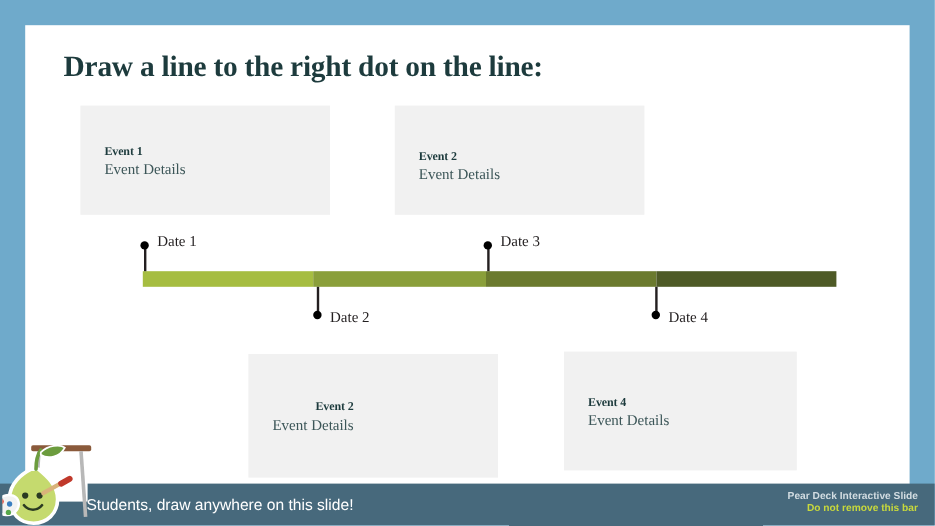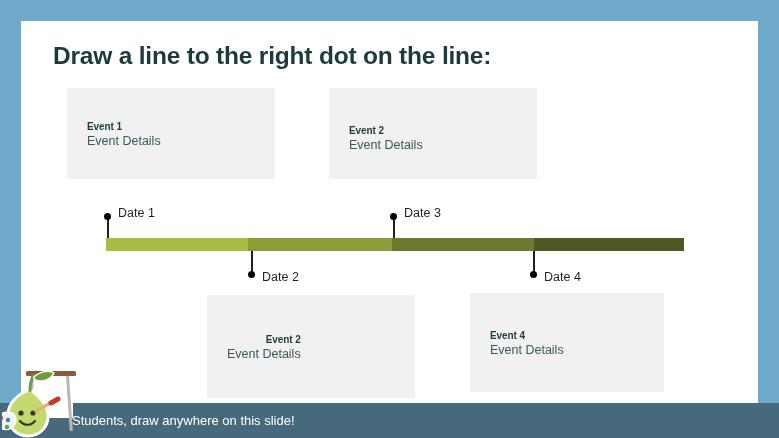--- a/index.html
+++ b/index.html
@@ -9,20 +9,21 @@
     background:#6faacb;
     position:relative;
   }
 
   
   #slide {
     position:absolute;
     left:21px; top:21px;
     width:737px; height:386px;
     background:#ffffff;
+    font-family:Liberation Serif, serif;
   }
 
   
   #title {
     position:absolute;
     left:32px; top:21px;
     font-size:24.5px;
     font-weight:bold;
     color:#1d3b3d;
     letter-spacing:-0.2px;
@@ -54,21 +55,21 @@
   #box-e3 { left:308px; top:67px;  width:208px; height:91px; }
   #box-e2 { left:186px; top:274px; width:208px; height:103px; }
   #box-e4 { left:449px; top:272px; width:194px; height:99px; }
 
   #box-e1 .event-inner { top:33px; }
   #box-e3 .event-inner { top:37px; }
   #box-e2 .event-inner { top:39px;text-align:right; }
   #box-e4 .event-inner { top:37px; }
 
   
-  #timeline { position:absolute; left:3px; top:0; width:737px; height:386px;margin-top:12px; }
+  #timeline { position:absolute; left:16px; top:0; width:737px; height:386px; }
 
   .seg {
     position:absolute;
     top:205px;
     height:13px;
   }
 
   .marker { position:absolute; }
   .marker .stem {
     position:absolute;
@@ -221,14 +222,18 @@
     <circle cx="6" cy="55" r="2.2" fill="#3a7fc1"></circle>
     <circle cx="-3" cy="61" r="2.2" fill="#f0c040"></circle>
     <circle cx="5" cy="62" r="2.2" fill="#57a84a"></circle>
 
     <path d="M34 46 L52 36" stroke="#d9b37a" stroke-width="3.5" stroke-linecap="round"></path>
     <path d="M49 38 L56 34" stroke="#c0392b" stroke-width="5" stroke-linecap="round"></path>
   </svg>
 
   <div id="bar-msg">Students, draw anywhere on this slide!</div>
 
+  <div id="brand">
+    <div id="brand-line1">Pear Deck Interactive Slide</div>
+    <div id="brand-line2">Do not remove this bar</div>
+  </div>
 
 </div>
 
 </body></html>

